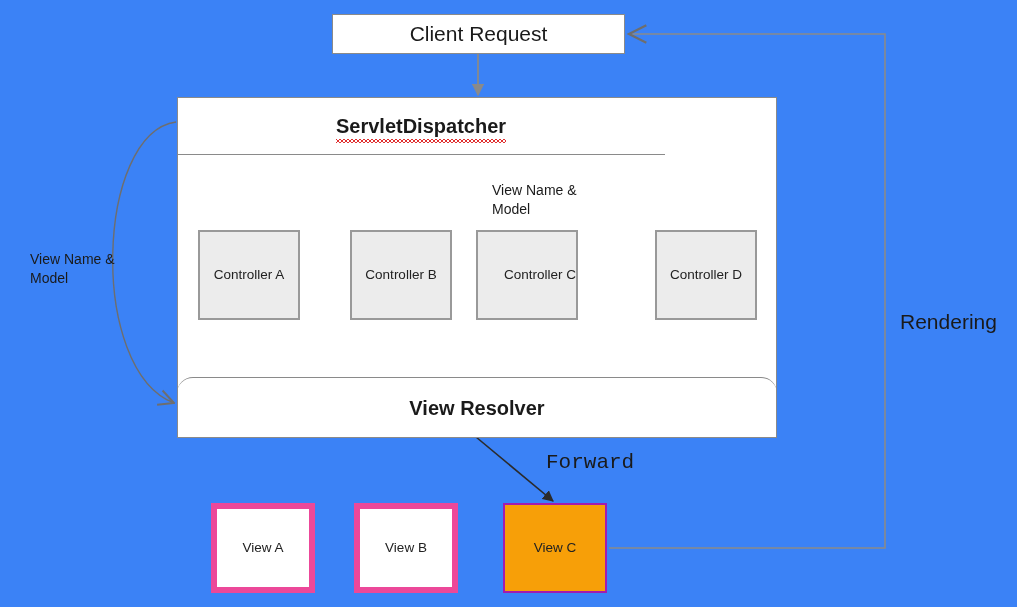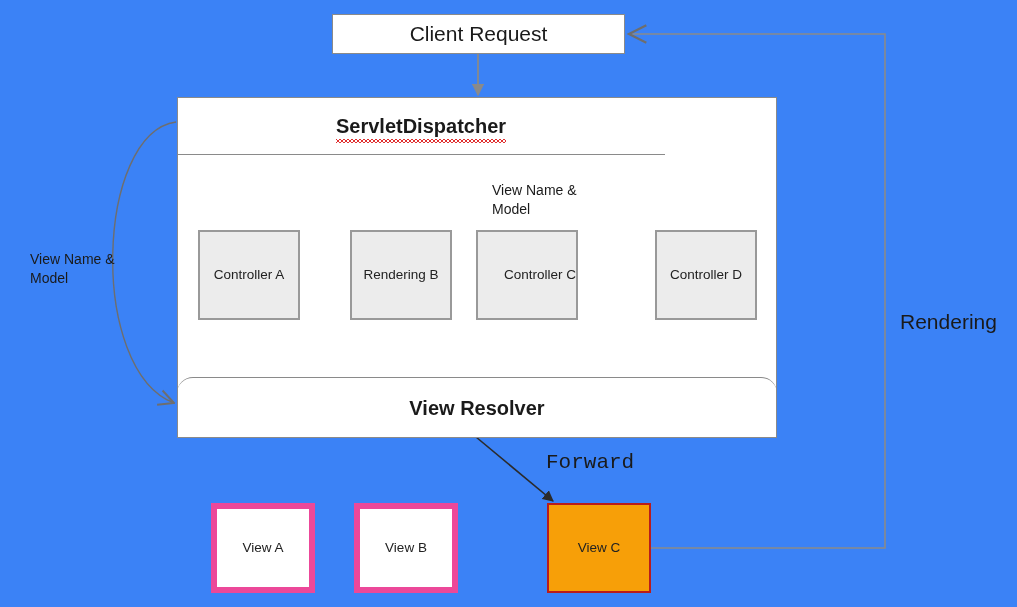--- a/index.html
+++ b/index.html
@@ -90,22 +90,21 @@
     border: 6px solid #ec4899;
     background: #ffffff;
     font-size: 13.5px;
     color: #222222;
   }
   #view-a { left: 211px; }
   #view-b { left: 354px; }
   #view-c {
     left: 503px;
     background: #f79f08;
-    border: 2px solid #b91c1c;
-    margin-left: 44px;
+    border: 2px solid #a21caf;
   }
   
   .label {
     position: absolute;
     font-size: 14px;
     color: #1a1a1a;
     line-height: 1.35;
     white-space: pre-line;
   }
   #label-view-name-model-left { left: 30px; top: 250px; }
@@ -177,21 +176,21 @@
     <span id="servlet-dispatcher-label">
       <span>ServletDispatcher</span>
       <span class="squiggle"></span>
     </span>
   </div>
 
   <div class="box controller" id="controller-a">
     <span>Controller A</span>
   </div>
   <div class="box controller" id="controller-b">
-    <span>Rendering B</span>
+    <span>Controller B</span>
   </div>
   <div class="box controller" id="controller-c">
     <span>Controller C</span>
   </div>
   <div class="box controller" id="controller-d">
     <span>Controller D</span>
   </div>
 
   <div class="box" id="view-resolver-section">
     <span>View Resolver</span>

